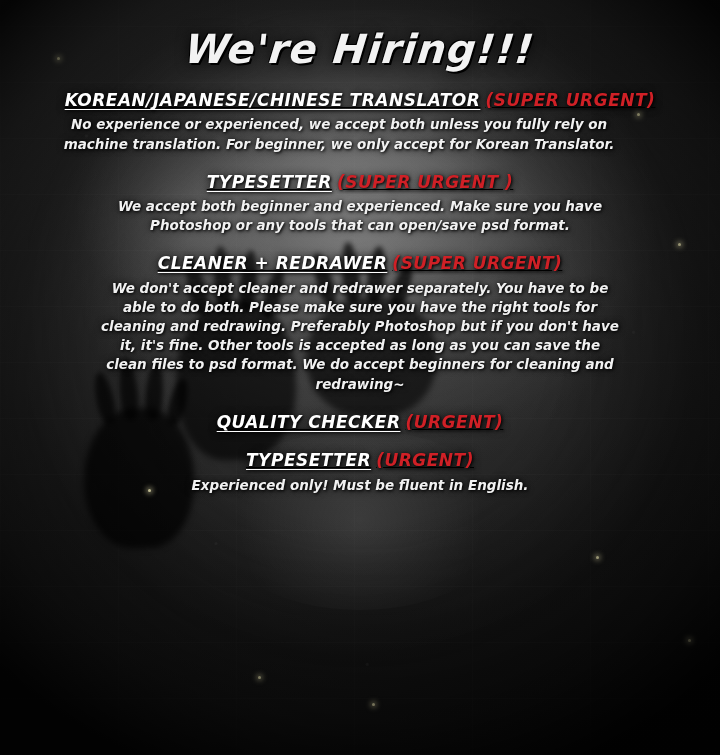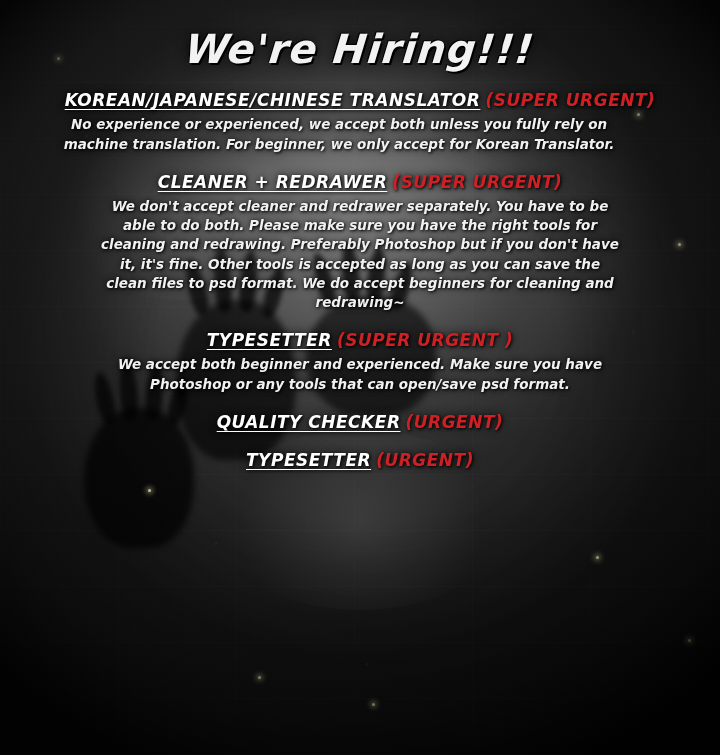--- a/index.html
+++ b/index.html
@@ -135,20 +135,21 @@
   .section {
     margin-top: 18px;
   }
   .section-head {
     font-size: 17px;
     font-weight: bold;
     font-style: italic;
     letter-spacing: 0.5px;
     line-height: 1.2;
     text-shadow: 1px 1px 3px #000, 0 0 8px rgba(0,0,0,0.85);
+    text-decoration: underline;
   }
   .role {
     color: #ffffff;
     text-decoration: underline;
     text-underline-offset: 3px;
   }
   .tag {
     color: #cf2026;
     margin-left: 5px;
     text-decoration: none;
@@ -209,40 +210,41 @@
 
     <div class="section">
       <div class="section-head">
         <span class="role">KOREAN/JAPANESE/CHINESE TRANSLATOR</span><span class="tag">(SUPER URGENT)</span>
       </div>
       <div class="section-body wide">No experience or experienced, we accept both unless you fully rely on machine translation. For beginner, we only accept for Korean Translator.</div>
     </div>
 
     <div class="section">
       <div class="section-head">
+        <span class="role">TYPESETTER</span><span class="tag">(SUPER URGENT )</span>
+      </div>
+      <div class="section-body">We accept both beginner and experienced. Make sure you have Photoshop or any tools that can open/save psd format.</div>
+    </div>
+
+    <div class="section">
+      <div class="section-head">
         <span class="role">CLEANER + REDRAWER</span><span class="tag">(SUPER URGENT)</span>
       </div>
       <div class="section-body">We don't accept cleaner and redrawer separately. You have to be able to do both. Please make sure you have the right tools for cleaning and redrawing. Preferably Photoshop but if you don't have it, it's fine. Other tools is accepted as long as you can save the clean files to psd format. We do accept beginners for cleaning and redrawing~</div>
     </div>
 
-    <div class="section">
-      <div class="section-head">
-        <span class="role">TYPESETTER</span><span class="tag">(SUPER URGENT )</span>
-      </div>
-      <div class="section-body">We accept both beginner and experienced. Make sure you have Photoshop or any tools that can open/save psd format.</div>
-    </div>
-
 
     <div class="section">
       <div class="section-head">
         <span class="role">QUALITY CHECKER</span><span class="tag">(URGENT)</span>
       </div>
     </div>
 
     <div class="section">
       <div class="section-head">
         <span class="role">TYPESETTER</span><span class="tag">(URGENT)</span>
       </div>
+      <div class="section-body narrow">Experienced only! Must be fluent in English.</div>
     </div>
   </div>
 
   <div class="vignette"></div>
 </div>
 
 </body></html>

